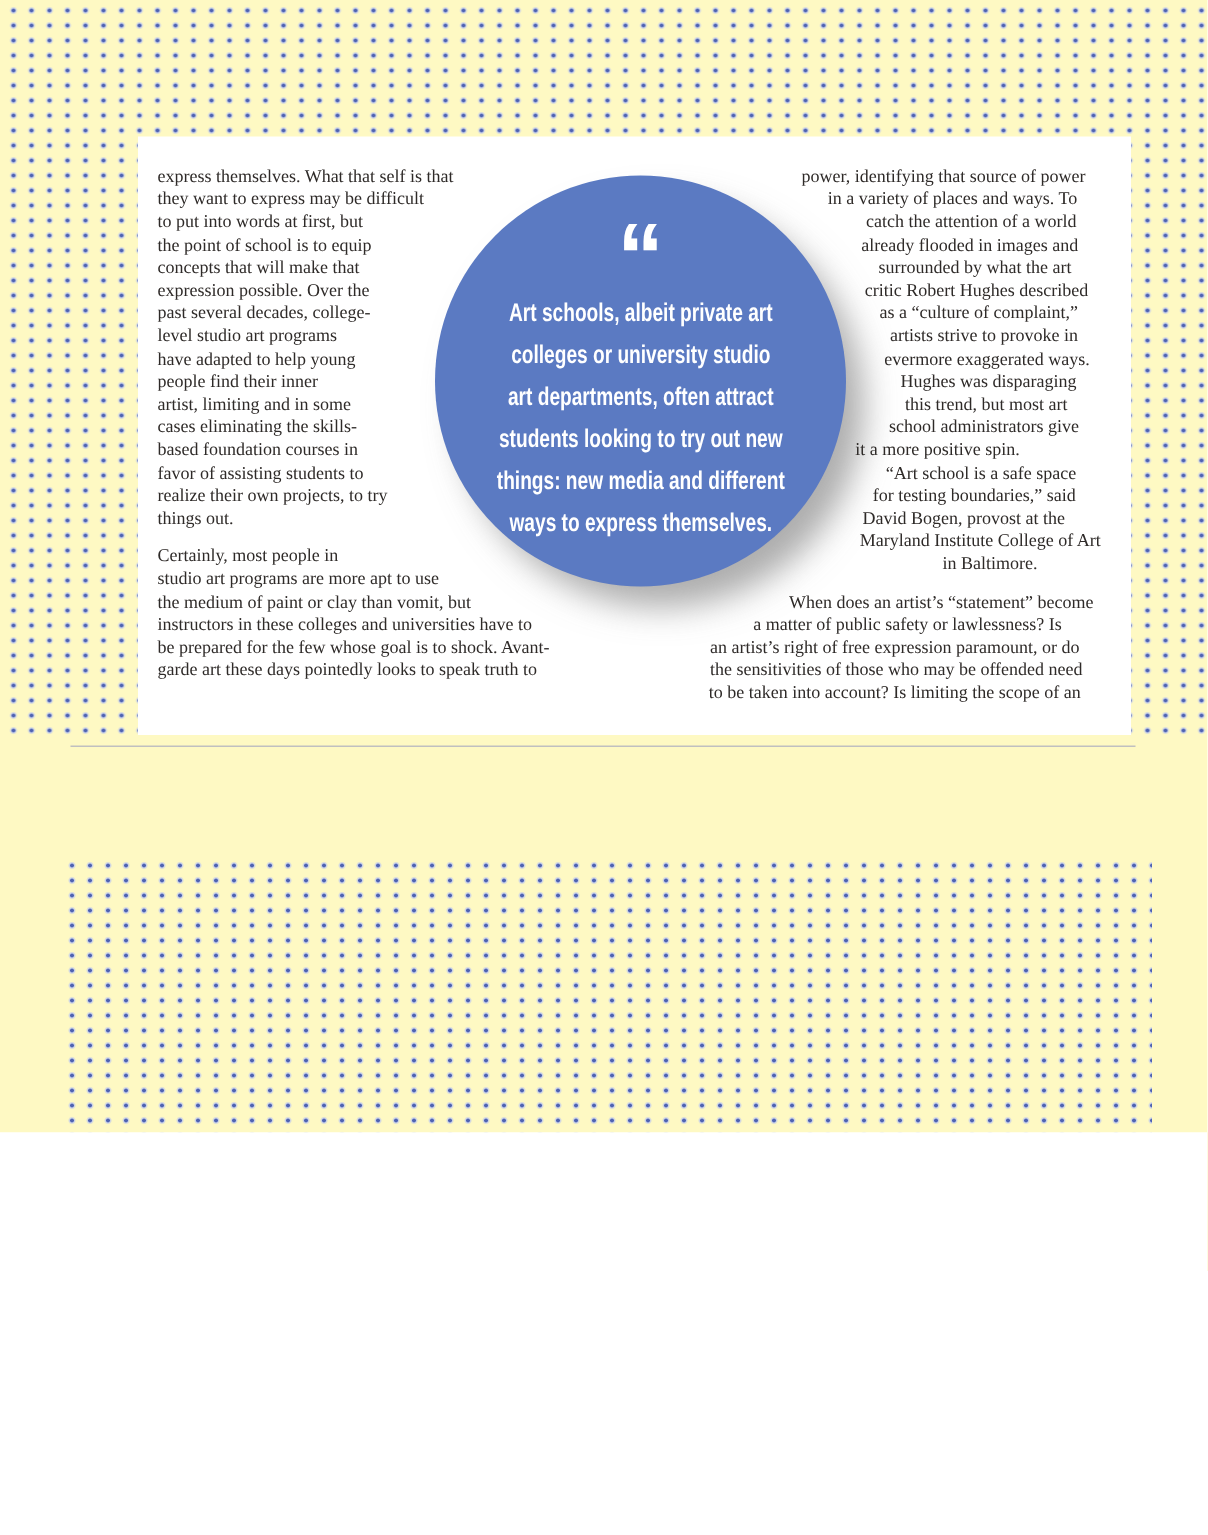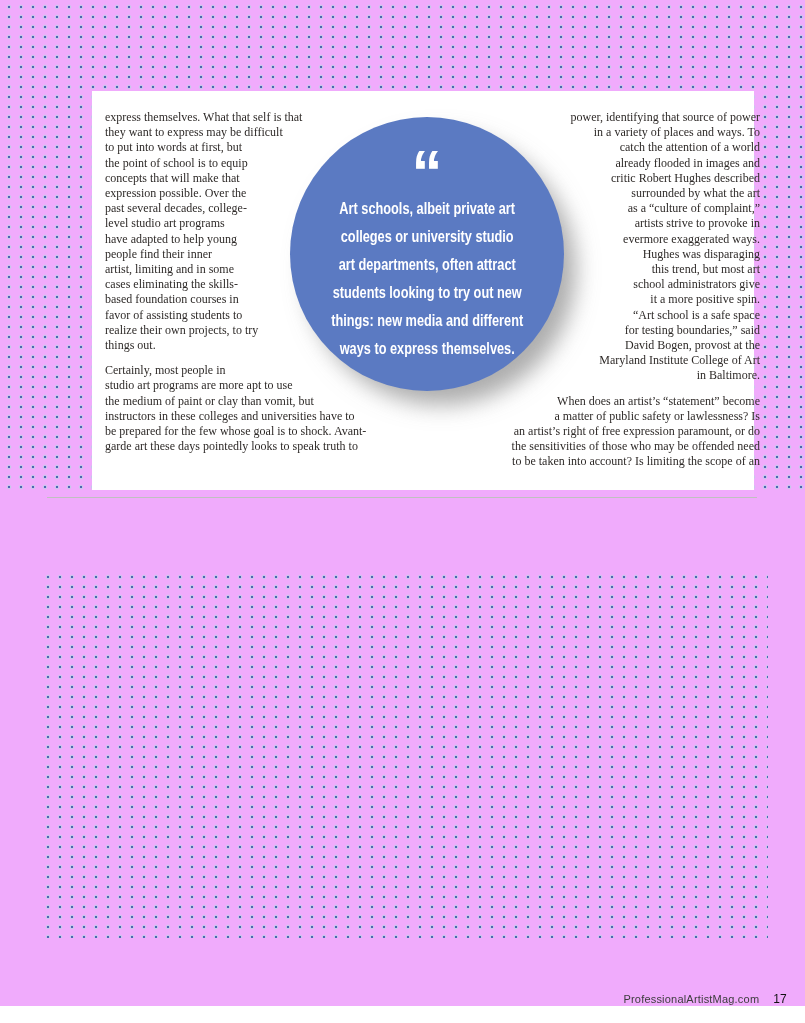--- a/index.html
+++ b/index.html
@@ -7,22 +7,22 @@
     --dot-core: #4f63b2;
     --dot-halo: #c2cbe9;
     --divider: #c0c0c0;
     --text: #2e2a28;
   }
   * { margin: 0; padding: 0; box-sizing: border-box; }
   html, body { background: #ffffff; }
   .page {
     position: relative;
     width: 805px;
-    height: 1006px;
-    background: #f0abfc;
+    height: 755px;
+    background: #fef9c3;
     overflow: hidden;
     font-family: "Liberation Serif", serif;
     color: var(--text);
   }
   .dots {
     position: absolute;
     background-image: radial-gradient(circle, var(--dot-core) 1px, var(--dot-halo) 1.5px, rgba(194,203,233,0) 2.7px);
     background-size: 12px 10px;
     background-position: 3px 2px;
   }
@@ -35,21 +35,21 @@
     background: #ffffff;
   }
   .col {
     position: absolute;
     font-size: 12px;
     line-height: 15.2px;
     z-index: 3;
   }
   .tline { white-space: nowrap; }
   .col-left { left: 105px; top: 110px; width: 290px; text-align: left; }
-  .col-right { left: 430px; top: 110px; width: 330px; text-align: right; }
+  .col-right { left: 430px; top: 110px; width: 330px; text-align: center; }
   .para + .para { margin-top: 10px; }
   
   .col-right .para-1 .tline:nth-child(1)  { margin-left: 68px; }
   .col-right .para-1 .tline:nth-child(2)  { margin-left: 80px; }
   .col-right .para-1 .tline:nth-child(3)  { margin-left: 105px; }
   .col-right .para-1 .tline:nth-child(4)  { margin-left: 103px; }
   .col-right .para-1 .tline:nth-child(5)  { margin-left: 110px; }
   .col-right .para-1 .tline:nth-child(6)  { margin-left: 112px; }
   .col-right .para-1 .tline:nth-child(7)  { margin-left: 115px; }
   .col-right .para-1 .tline:nth-child(8)  { margin-left: 122px; }
@@ -156,22 +156,22 @@
         <div class="tline">garde art these days pointedly looks to speak truth to</div>
       </div>
   </div>
 
   <div class="col col-right">
     <div class="para para-1">
         <div class="tline">power, identifying that source of power</div>
         <div class="tline">in a variety of places and ways. To</div>
         <div class="tline">catch the attention of a world</div>
         <div class="tline">already flooded in images and</div>
+        <div class="tline">surrounded by what the art</div>
         <div class="tline">critic Robert Hughes described</div>
-        <div class="tline">surrounded by what the art</div>
         <div class="tline">as a “culture of complaint,”</div>
         <div class="tline">artists strive to provoke in</div>
         <div class="tline">evermore exaggerated ways.</div>
         <div class="tline">Hughes was disparaging</div>
         <div class="tline">this trend, but most art</div>
         <div class="tline">school administrators give</div>
         <div class="tline">it a more positive spin.</div>
         <div class="tline">“Art school is a safe space</div>
         <div class="tline">for testing boundaries,” said</div>
         <div class="tline">David Bogen, provost at the</div>

